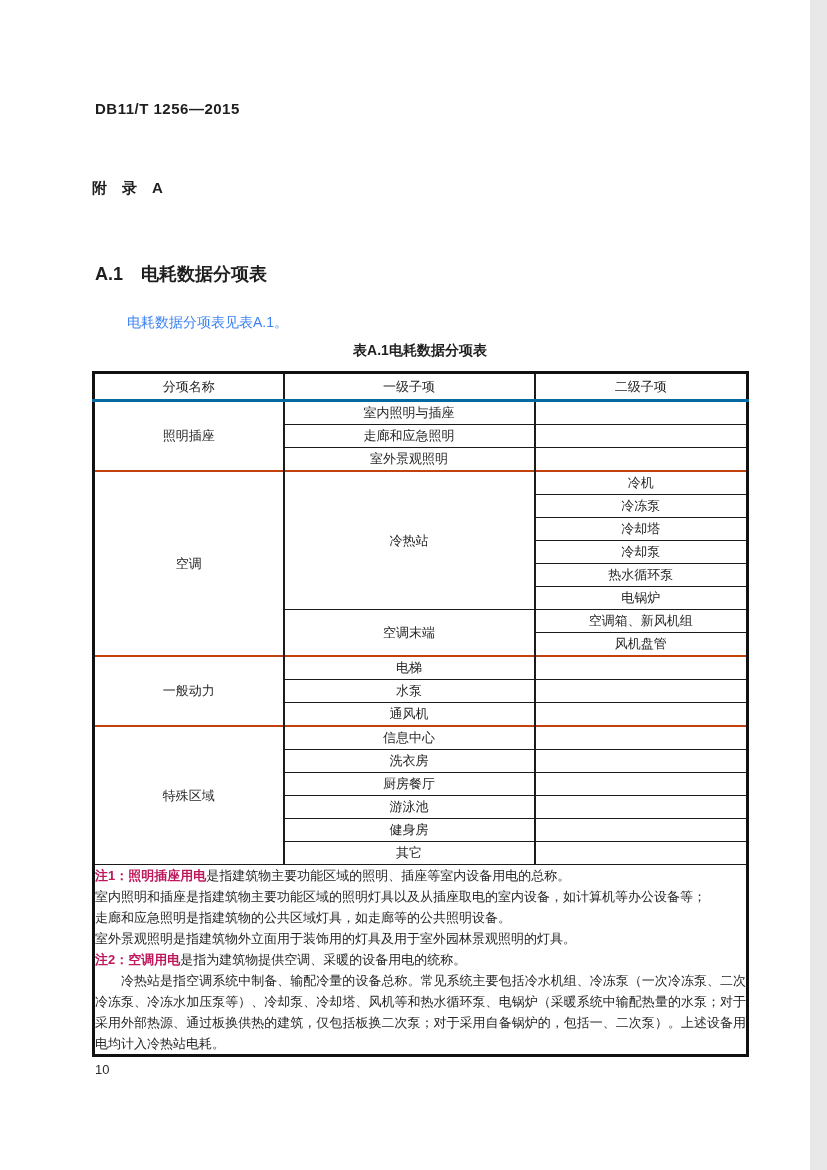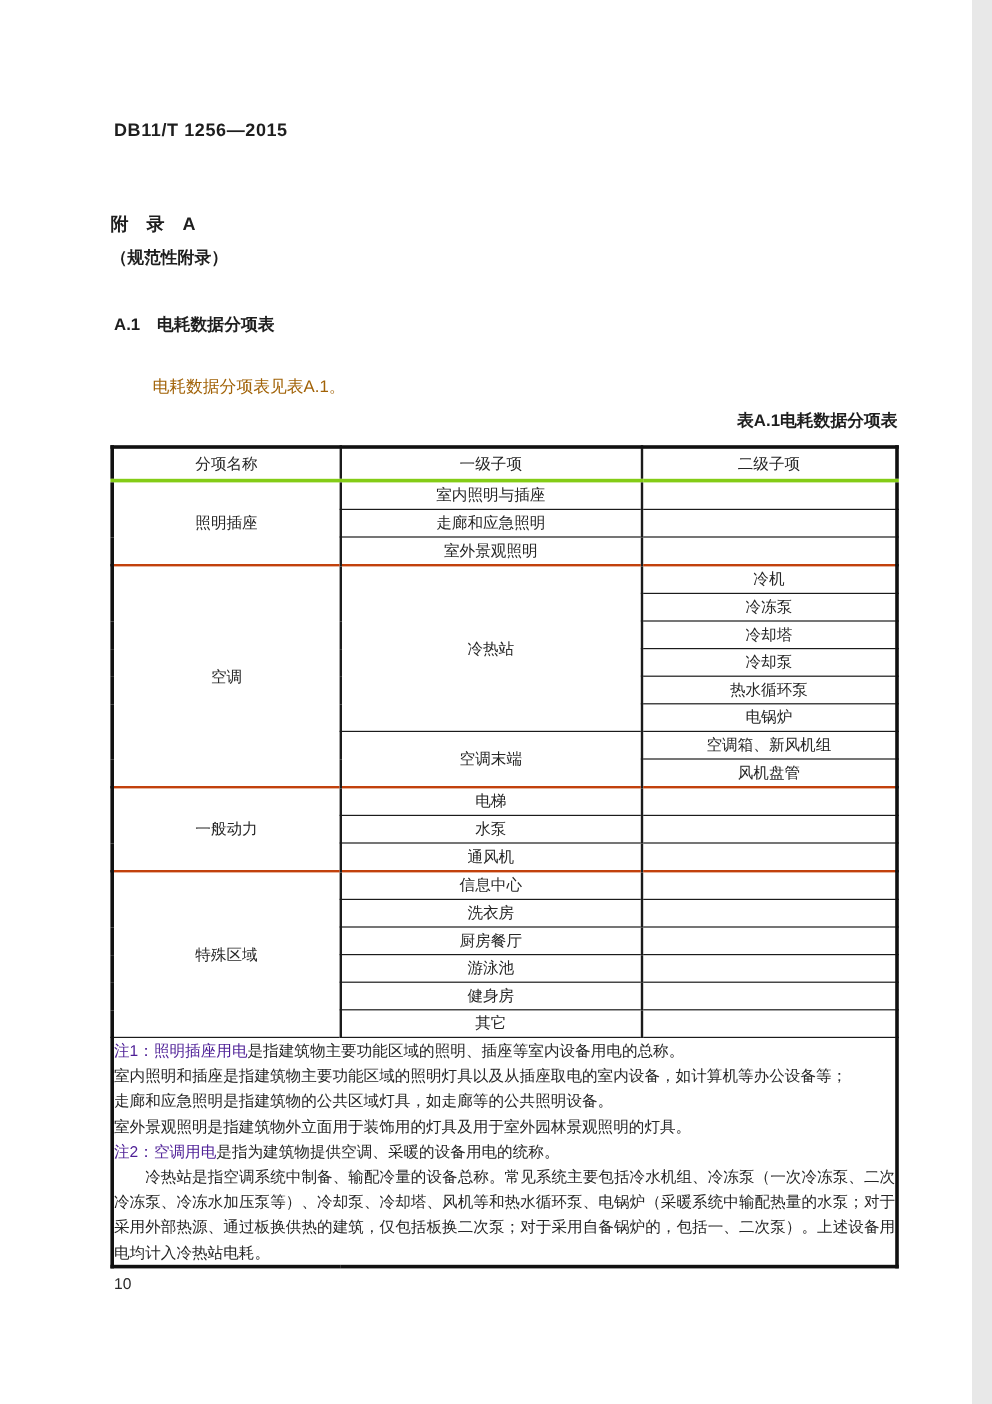--- a/index.html
+++ b/index.html
@@ -27,35 +27,35 @@
     text-align: left;
     font-weight: 700;
     color: #1e1e1e;
   }
   .appendix-title .t1 { font-size: 15px; line-height: 27px; }
   .appendix-title .t2 { font-size: 14px; line-height: 26px; }
   .appendix-title .t3 { font-size: 14px; line-height: 26px; }
   .section-heading {
     position: absolute;
     left: 95px; top: 262px;
-    font-size: 14px;
+    font-size: 18px;
     font-weight: 700;
     color: #1e1e1e;
   }
   .body-paragraph {
     position: absolute;
     left: 127px; top: 314px;
     font-size: 14px;
-    color: #a16207;
+    color: #3b82f6;
   }
   .table-caption {
     position: absolute;
     left: 92px; top: 342px;
     width: 656px;
-    text-align: right;
+    text-align: center;
     font-size: 14px;
     font-weight: 700;
     color: #1e1e1e;
   }
   .table-wrap {
     position: absolute;
     left: 92px; top: 371px;
   }
   table.data-table {
     border-collapse: collapse;
@@ -72,56 +72,55 @@
     font-weight: 400;
     text-align: center;
     vertical-align: middle;
     height: 22px;
     padding: 0;
     color: #262626;
     overflow: hidden;
   }
   table.data-table thead th {
     height: 25px;
-    border-bottom: 3px solid #84cc16;
+    border-bottom: 3px solid #0369a1;
   }
   tr.group-start td { border-top: 2px solid #c2410c; }
   td.notes-cell {
     text-align: left;
     vertical-align: top;
     height: auto;
     padding: 5px 9px 7px 9px;
     border-top: 2px solid #111;
   }
   p.note {
     margin: 0;
     font-size: 13px;
     line-height: 21px;
     text-align: justify;
     color: #262626;
   }
   p.note.indent { text-indent: 2em; }
-  .note .term { font-weight: 400; color: #4c1d95; }
+  .note .term { font-weight: 700; color: #be185d; }
   .page-number {
     position: absolute;
     left: 95px; top: 1062px;
     font-size: 13px;
     color: #2a2a2a;
   }
 </style>
 </head>
 <body>
 
 <div class="page">
 
   <div class="doc-code">DB11/T 1256—2015</div>
 
   <div class="appendix-title">
     <div class="t1">附　录　A</div>
-    <div class="t2">（规范性附录）</div>
   </div>
 
   <div class="section-heading">A.1　电耗数据分项表</div>
 
   <div class="body-paragraph">电耗数据分项表见表A.1。</div>
 
   <div class="table-caption">表A.1电耗数据分项表</div>
 
   <div class="table-wrap">
     <table class="data-table">

